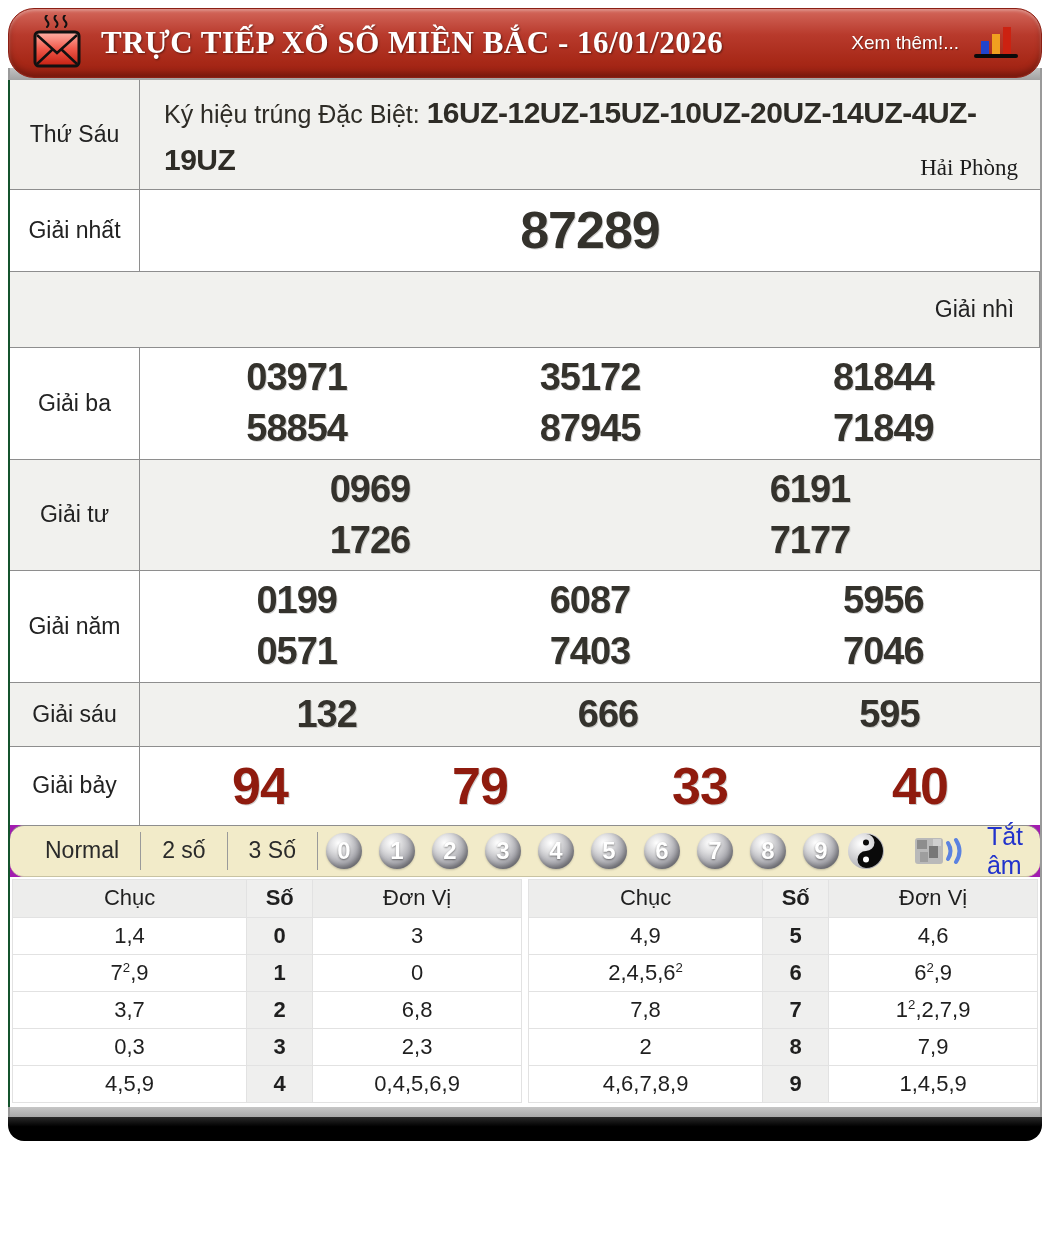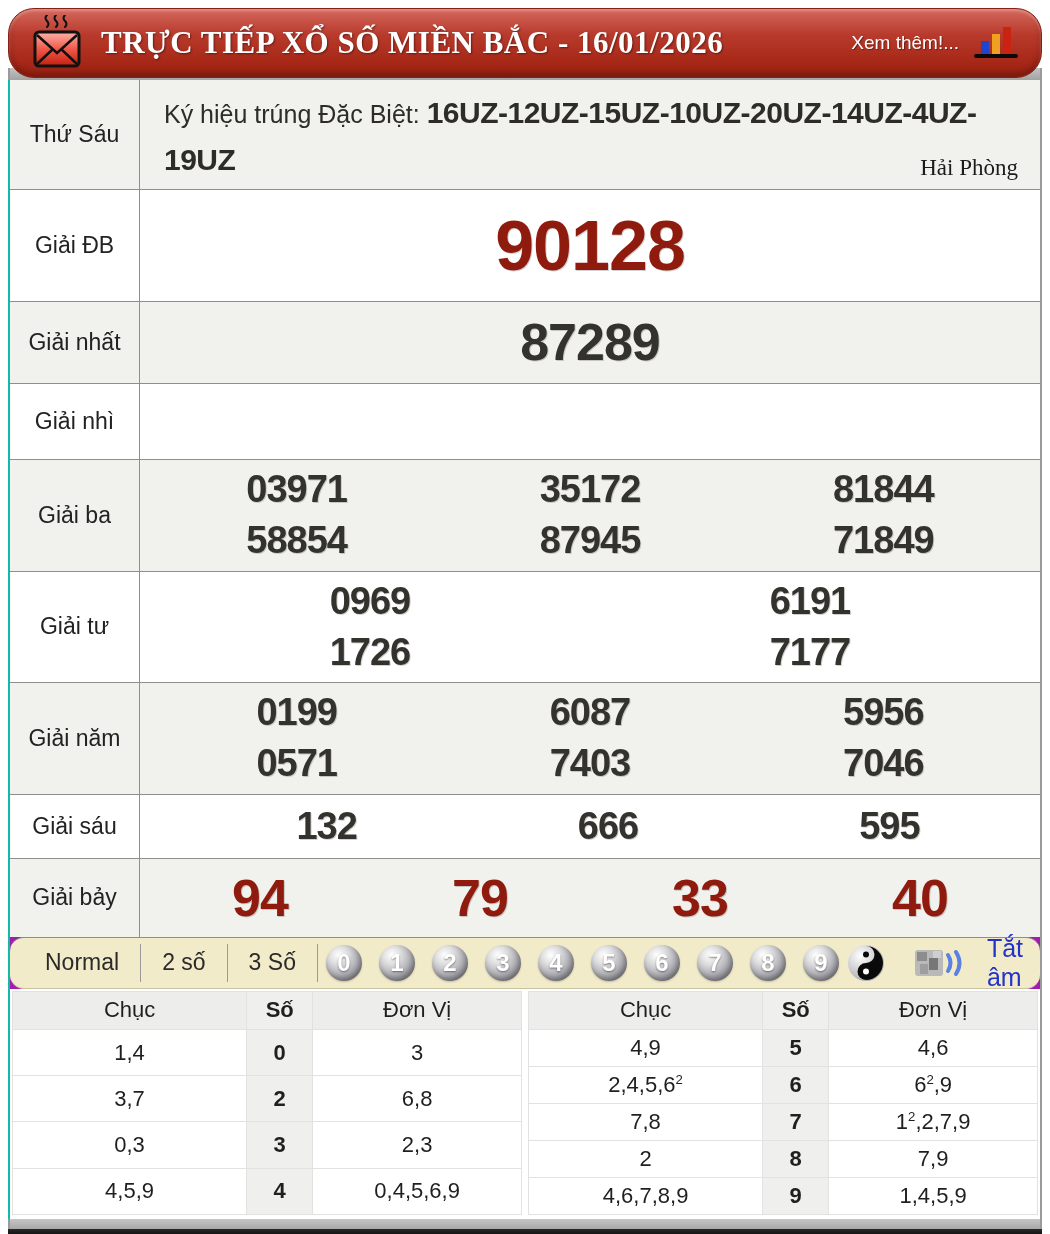--- a/index.html
+++ b/index.html
@@ -50,21 +50,21 @@
     background: linear-gradient(180deg, #c2c2c2, #a3a3a3);
     margin-top: -10px;
     position: relative;
     z-index: 1;
     border-left: 2px solid #9a9a9a;
     border-right: 2px solid #9a9a9a;
   }
 
   
   .widget {
-    border-left: 2px solid #14b8a6;
+    border-left: 2px solid #14532d;
     border-right: 2px solid #9a9a9a;
     background: #a21caf;
   }
 
   
   .rows-container > div:nth-child(odd) { background: #f1f1ee; }
   .rows-container > div:nth-child(even) { background: #ffffff; }
   .result-row, .day-row {
     display: flex;
     align-items: stretch;
@@ -124,21 +124,21 @@
     color: #34322c;
     font-size: 38px;
     letter-spacing: -1px;
     line-height: 1.35;
     text-shadow: 1px 1px 0 rgba(0,0,0,.18);
   }
   .row-special { min-height: 112px; }
   .row-special .num { font-size: 70px; color: #8f1b0e; line-height: 1.2; }
   .row-first { min-height: 82px; }
   .row-first .num { font-size: 52px; }
-  .row-default { min-height: 76px; }
+  .row-default { min-height: 76px; justify-content: flex-end; }
   .row-tall { min-height: 106px; }
   .row-short { min-height: 64px; gap: 36px; }
   .row-seven { min-height: 74px; justify-content: space-between; }
   .row-seven .num { font-size: 52px; color: #8f1b0e; }
 
   
   .toolbar {
     border-top: 1px solid #8e8e8e;
     border-bottom: 1px solid #c9c3a2;
     background: #f2ebc9;
@@ -275,28 +275,20 @@
 
     <div class="rows-container">
       <div class="day-row">
         <div class="prize-label-cell">Thứ Sáu</div>
         <div class="day-content">
           <div class="symbol-line"><span>Ký hiệu trúng Đặc Biệt: </span><span class="symbol-value">16UZ-12UZ-15UZ-10UZ-20UZ-14UZ-4UZ-19UZ</span></div>
           <div class="province">Hải Phòng</div>
         </div>
       </div>
 
-    <div class="result-row row-special">
-          <div class="prize-label-cell">Giải ĐB</div>
-          <div class="row-content">
-            <div class="nums" style="--cols: 1;">
-              <span class="num">90128</span>
-            </div>
-          </div>
-        </div>
         <div class="result-row row-first">
           <div class="prize-label-cell">Giải nhất</div>
           <div class="row-content">
             <div class="nums" style="--cols: 1;">
               <span class="num">87289</span>
             </div>
           </div>
         </div>
         <div class="result-row row-default">
           <div class="prize-label-cell">Giải nhì</div>
@@ -419,20 +411,25 @@
               <th class="donvi-col">Đơn Vị</th>
             </tr>
           </thead>
           <tbody>
             <tr>
               <td class="chuc-col">1,4</td>
               <td class="so-col">0</td>
               <td class="donvi-col">3</td>
             </tr>
             <tr>
+              <td class="chuc-col">7<sup>2</sup>,9</td>
+              <td class="so-col">1</td>
+              <td class="donvi-col">0</td>
+            </tr>
+            <tr>
               <td class="chuc-col">3,7</td>
               <td class="so-col">2</td>
               <td class="donvi-col">6,8</td>
             </tr>
             <tr>
               <td class="chuc-col">0,3</td>
               <td class="so-col">3</td>
               <td class="donvi-col">2,3</td>
             </tr>
             <tr>

